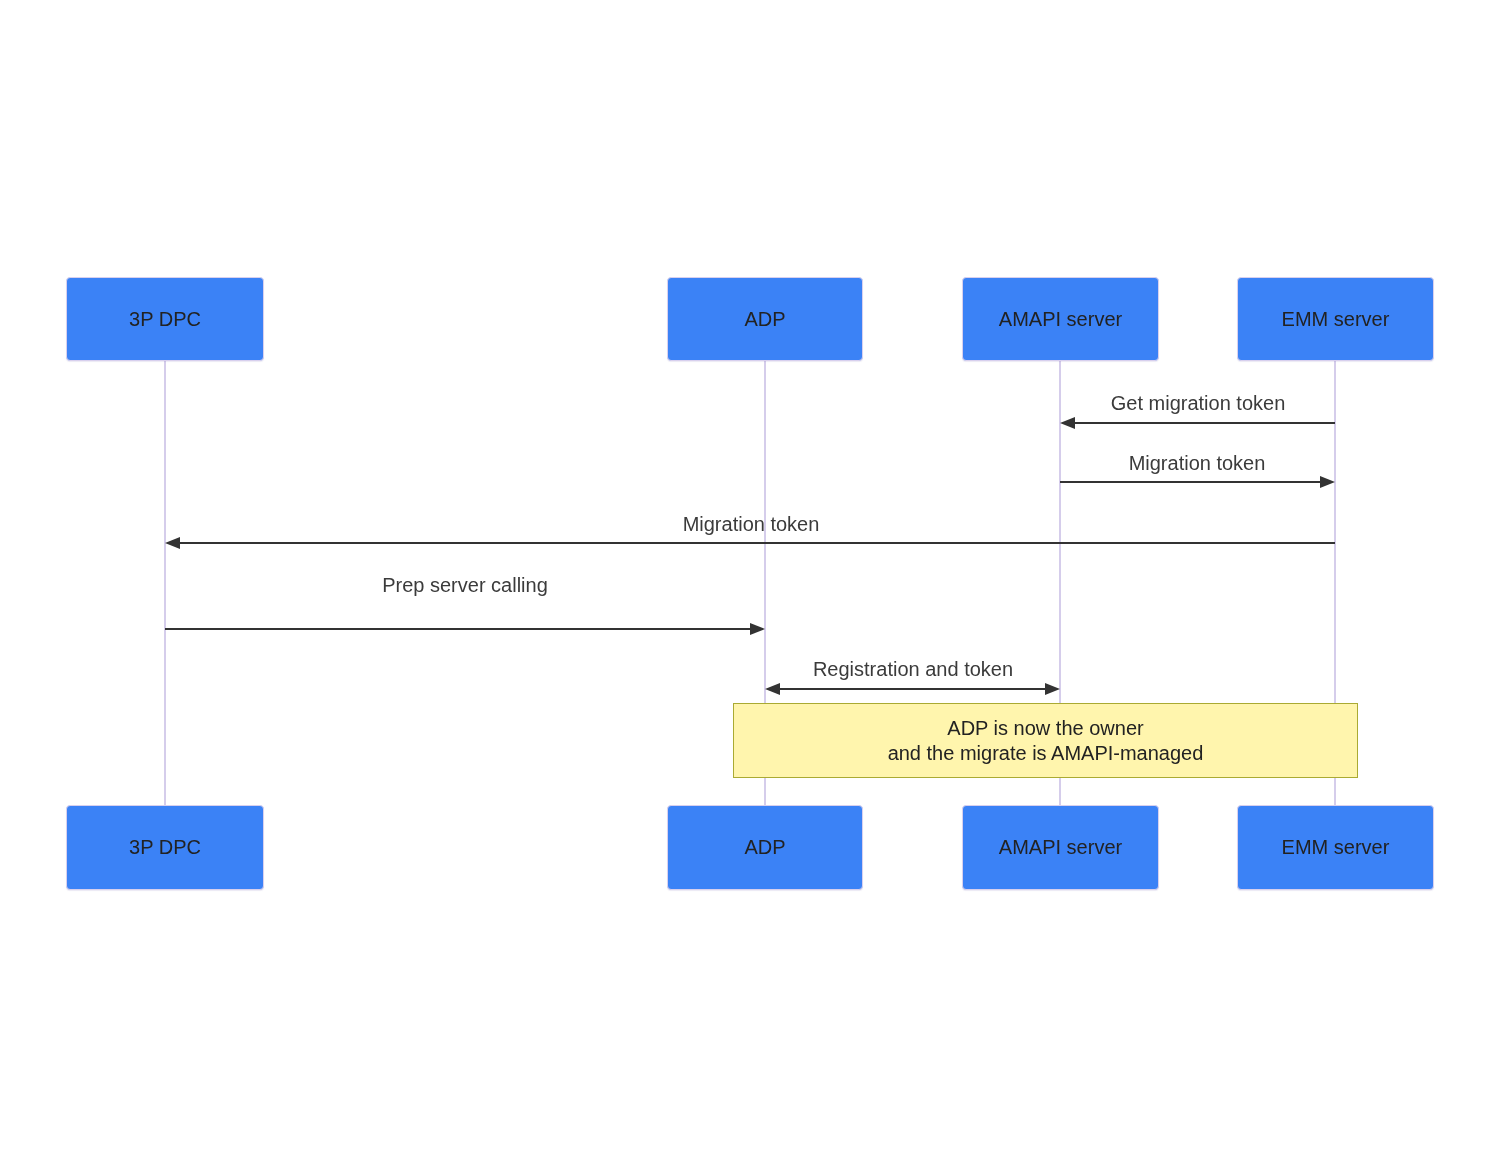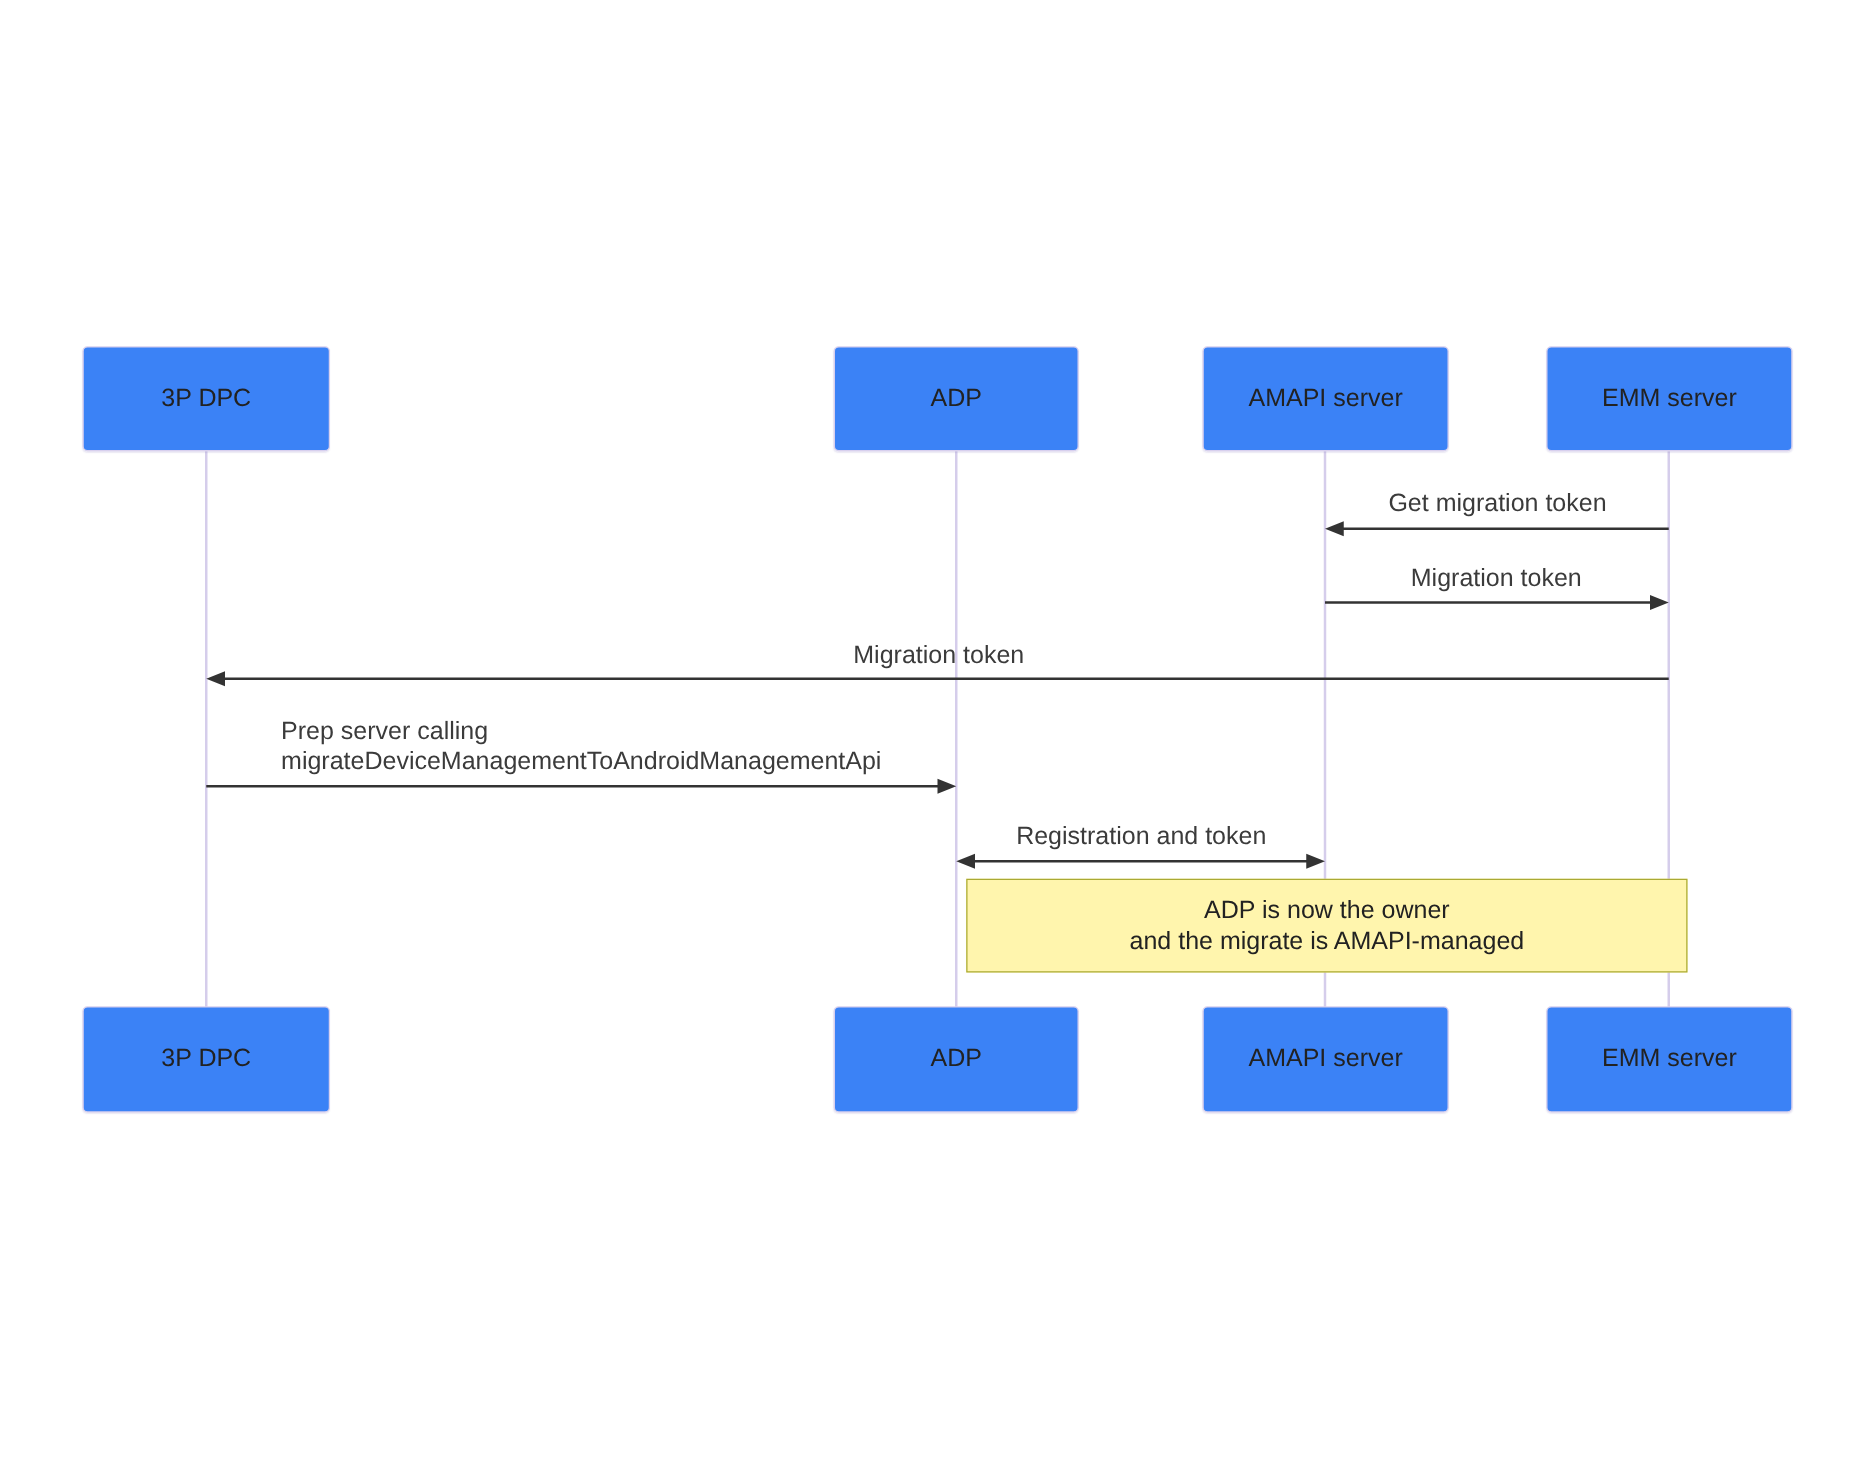--- a/index.html
+++ b/index.html
@@ -28,21 +28,21 @@
     font-size: 20px;
     color: #222222;
     box-sizing: border-box;
   }
   .msg-label {
     position: absolute;
     transform: translateX(-50%);
     font-size: 20px;
     line-height: 24px;
     color: #3b3b3b;
-    text-align: left;
+    text-align: right;
     white-space: nowrap;
   }
   .note {
     position: absolute;
     background: #FFF5AD;
     border: 1px solid #AAAA33;
     box-sizing: border-box;
     display: flex;
     flex-direction: column;
     align-items: center;
@@ -106,26 +106,25 @@
   </div>
 
   <div class="msg-label" style="left:1198px; top:391px;">Get migration token</div>
 
   <div class="msg-label" style="left:1197px; top:451px;">Migration token</div>
 
   <div class="msg-label" style="left:751px; top:512px;">Migration token</div>
 
   <div class="msg-label" style="left:465px; top:573px;">
     <div>Prep server calling</div>
-    <div>migrateDeviceManagementToAndroidManagementApi</div>
   </div>
 
   <div class="msg-label" style="left:913px; top:657px;">Registration and token</div>
 
-  <div class="note" style="left:733px; top:703px; width:577px; height:75px;margin-left:40px;">
+  <div class="note" style="left:733px; top:703px; width:625px; height:75px;">
     <div>ADP is now the owner</div>
     <div>and the migrate is AMAPI-managed</div>
   </div>
 
   <div class="actor" style="left:66px; top:805px; width:198px; height:85px;">
     <span>3P DPC</span>
   </div>
   <div class="actor" style="left:667px; top:805px; width:196px; height:85px;">
     <span>ADP</span>
   </div>

